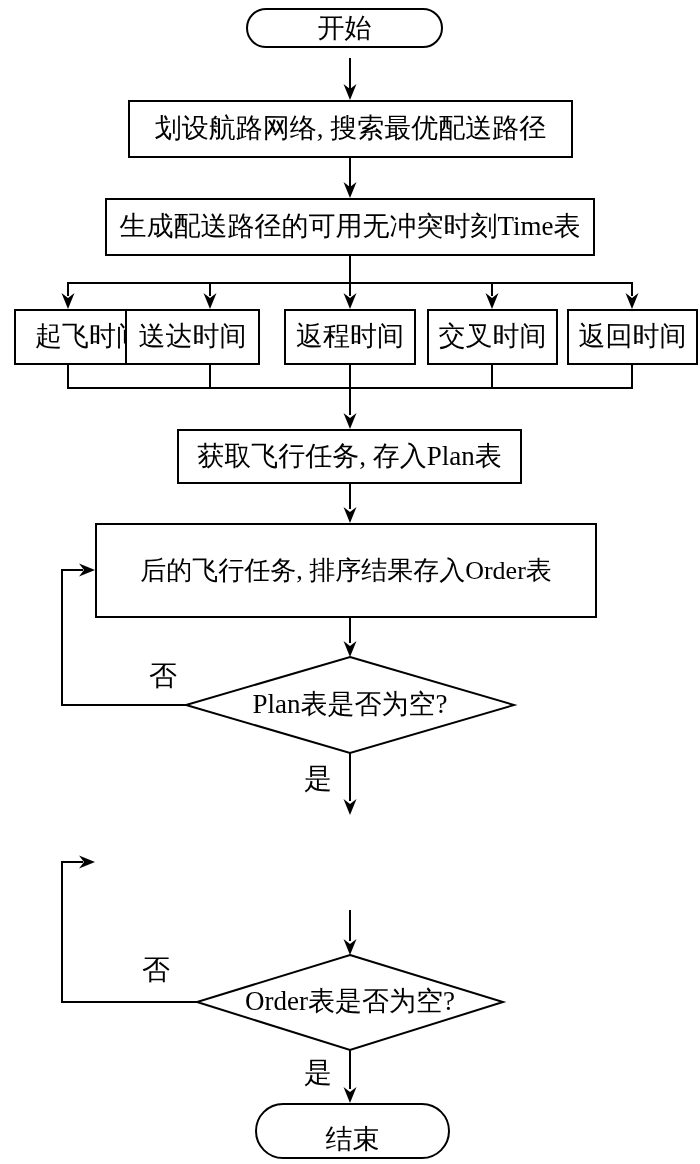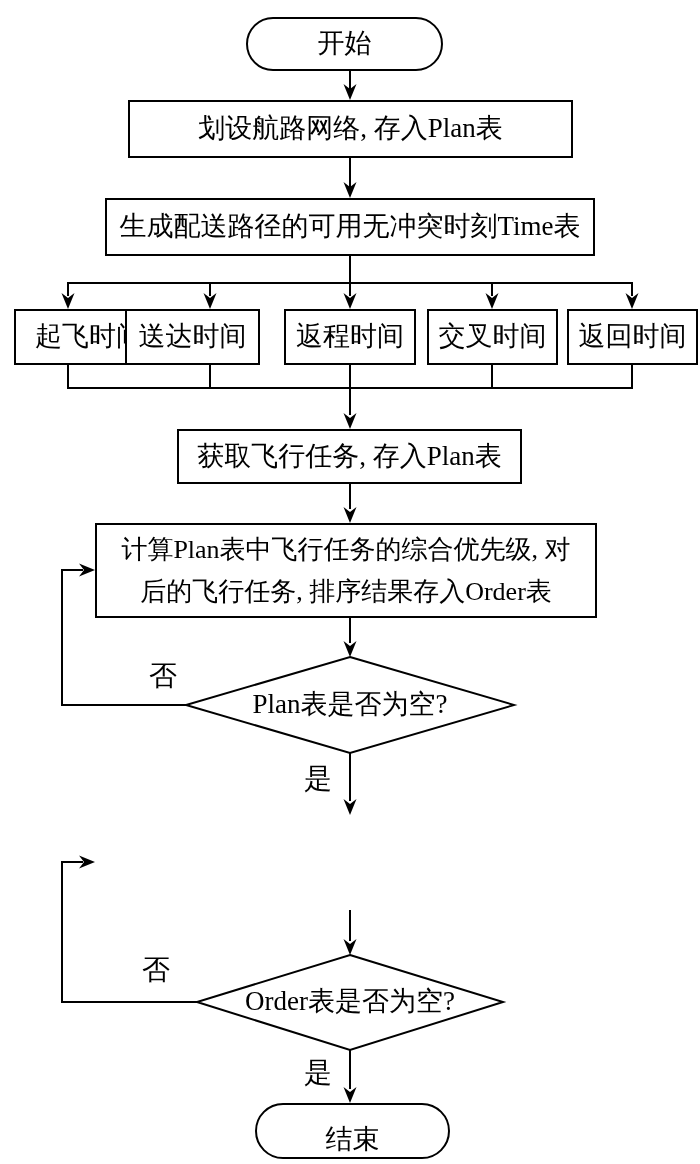--- a/index.html
+++ b/index.html
@@ -91,26 +91,26 @@
       <polygon points="79,563.5 95,570 79,576.5 84,570"></polygon>
       <polygon points="79,855.5 95,862 79,868.5 84,862"></polygon>
     </g>
 
     <g fill="#ffffff" stroke="#000000" stroke-width="2">
       <polygon points="350,657 514,705 350,753 186,705"></polygon>
       <polygon points="350,955 503,1002 350,1050 197,1002"></polygon>
     </g>
   </svg>
 
-  <div class="node term" style="left:246px;top:17px;width:197px;height:54px;">
+  <div class="node term" style="left:246px;top:8px;width:197px;height:40px;align-items:flex-end;">
     <span>开始</span>
   </div>
 
   <div class="node proc" style="left:128px;top:100px;width:445px;height:58px;">
-    <span>划设航路网络, 存入Plan表</span>
+    <span>划设航路网络, 搜索最优配送路径</span>
   </div>
 
   <div class="node proc" style="left:105px;top:198px;width:490px;height:58px;">
     <span>生成配送路径的可用无冲突时刻Time表</span>
   </div>
 
   <div class="node proc" style="left:14px;top:309px;width:150px;height:56px;text-align:center;">
     <span>起飞时间</span>
   </div>
   <div class="node proc" style="left:125px;top:309px;width:135px;height:56px;">
@@ -124,21 +124,20 @@
   </div>
   <div class="node proc" style="left:567px;top:309px;width:131px;height:56px;">
     <span>返回时间</span>
   </div>
 
   <div class="node proc" style="left:177px;top:429px;width:345px;height:55px;">
     <span>获取飞行任务, 存入Plan表</span>
   </div>
 
   <div class="node proc multi" style="left:95px;top:523px;width:502px;height:95px;">
-    <span>计算Plan表中飞行任务的综合优先级, 对</span>
     <span>后的飞行任务, 排序结果存入Order表</span>
   </div>
 
   <div class="node dtext" style="left:186px;top:689px;width:328px;height:32px;">
     <span>Plan表是否为空?</span>
   </div>
   <div class="lbl" style="left:141px;top:659px;width:44px;height:34px;">否</div>
   <div class="lbl" style="left:296px;top:762px;width:44px;height:34px;">是</div>
 
 

